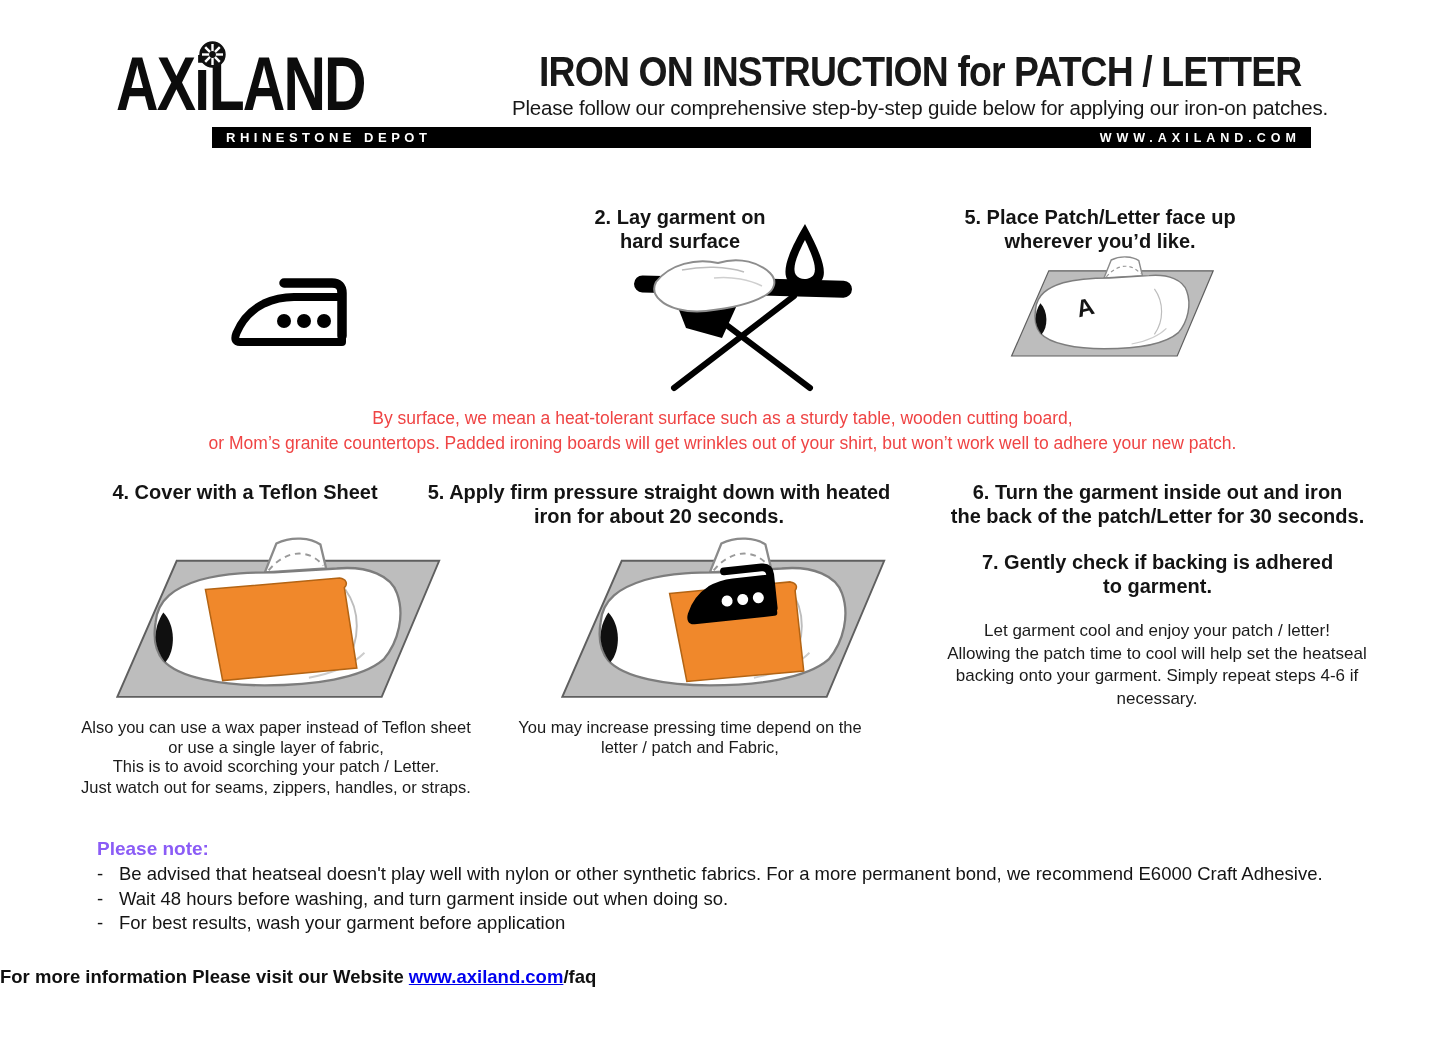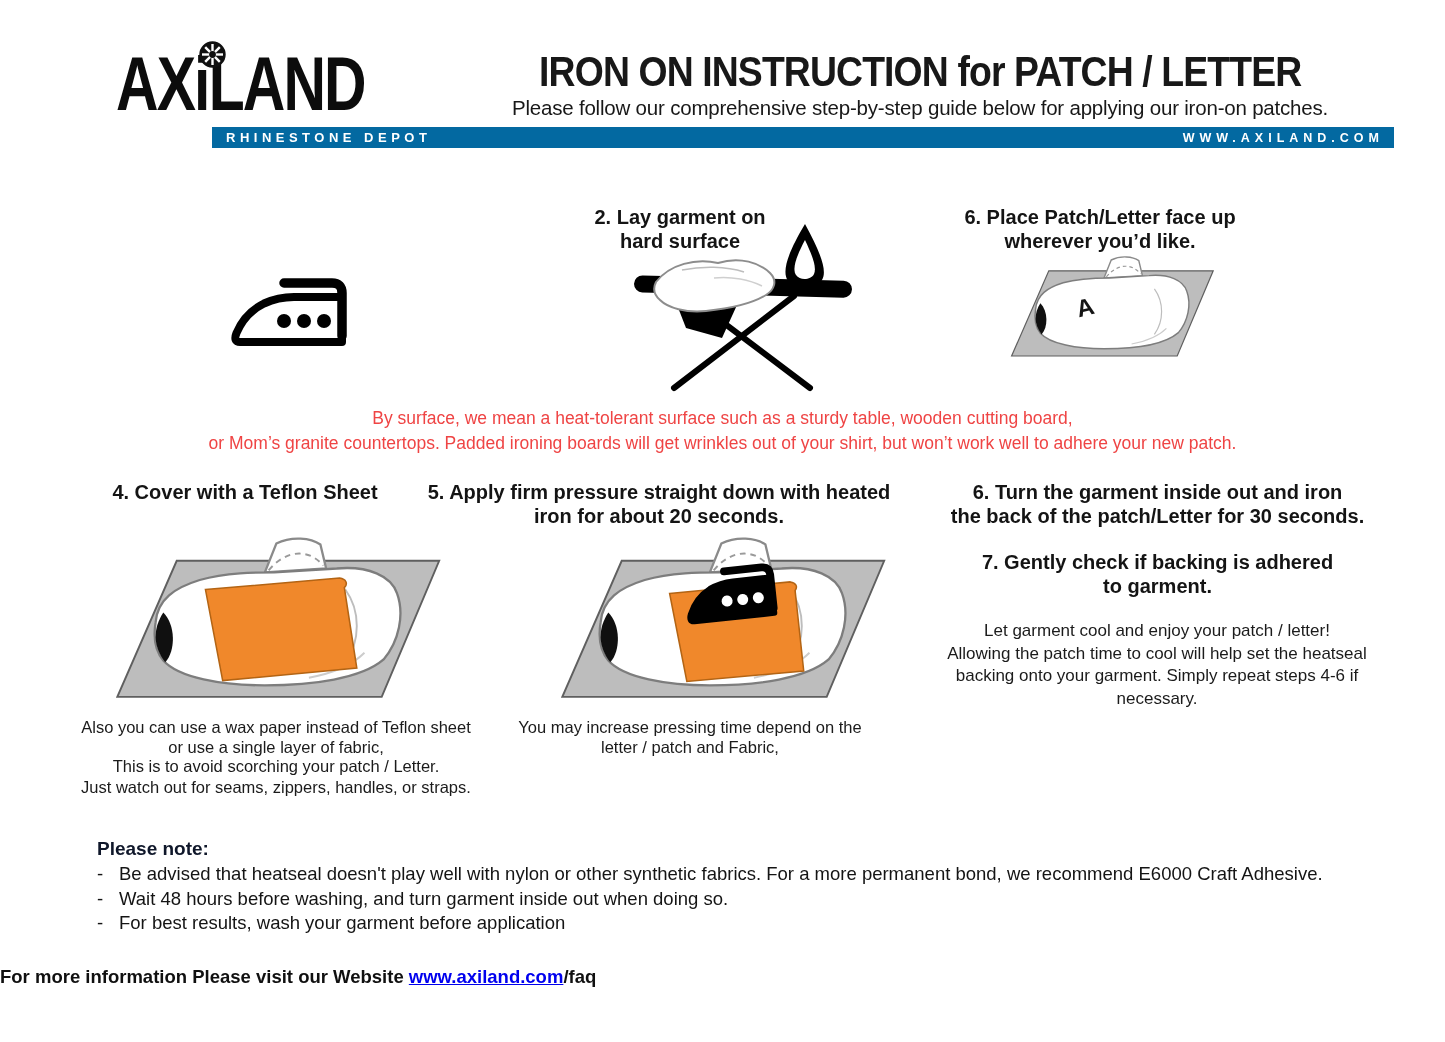--- a/index.html
+++ b/index.html
@@ -4,38 +4,38 @@
 <style>
   html,body{margin:0;padding:0;background:#fff;}
   .page{position:relative;width:1445px;height:1042px;background:#ffffff;
         font-family:"Liberation Sans",sans-serif;color:#111;overflow:hidden;}
   .abs{position:absolute;}
 
   
   .logo-name{left:116px;top:40px;font-weight:bold;font-size:64px;letter-spacing:-2px;
              color:#0c0c0c;transform:scale(0.92,1.18);transform-origin:left top;white-space:nowrap;}
   .logo-dot{left:199px;top:41px;}
-  .black-bar{left:212px;top:127px;width:1182px;height:21px;background:#0369a1;
+  .black-bar{left:212px;top:127px;width:1099px;height:21px;background:#000000;
              display:flex;justify-content:space-between;align-items:center;}
   .tagline{color:#fff;font-weight:bold;font-size:13px;letter-spacing:4.5px;padding-left:14px;white-space:nowrap;}
   .weburl{color:#fff;font-weight:bold;font-size:12.5px;letter-spacing:5px;padding-right:10px;white-space:nowrap;}
   .title-block{left:450px;top:48px;width:940px;text-align:center;}
   .main-title{display:inline-block;font-weight:bold;font-size:42px;letter-spacing:-1px;
               color:#181818;transform:scaleX(0.89);white-space:nowrap;}
   .subtitle{font-size:20.5px;color:#181818;margin-top:0px;letter-spacing:-0.2px;white-space:nowrap;}
 
   
   .step-title{font-weight:bold;font-size:20px;line-height:23.5px;text-align:center;
               white-space:pre-line;color:#141414;}
   .note{font-size:16.5px;line-height:19.5px;text-align:center;white-space:pre-line;color:#1b1b1b;}
   .midnote{font-size:17.5px;line-height:25px;text-align:center;white-space:pre-line;color:#ef4444;}
   .s7note{font-size:17px;line-height:22.5px;text-align:center;white-space:pre-line;color:#1b1b1b;}
 
   
-  .pn-heading{font-weight:bold;font-size:19px;color:#0f172a;}
+  .pn-heading{font-weight:bold;font-size:19px;color:#8b5cf6;}
   .bullets{display:flex;flex-direction:column;}
   .bullet{display:flex;font-size:18.5px;line-height:24.5px;color:#141414;}
   .bullet .dash{flex:none;width:22px;}
 
   
   .footer{left:0;top:966px;width:1210px;text-align:left;font-weight:bold;font-size:18.5px;color:#101010;}
   .footer a{color:#0000EE;text-decoration:underline;font-weight:bold;}
 
   svg{display:block;}
 </style>
@@ -91,21 +91,21 @@
         <rect x="12" y="60" width="218" height="17" rx="8.5" fill="#000"></rect>
       </g>
       <path d="M 50 74 L 120 76 L 100 120 L 64 110 Z" fill="#000"></path>
       <path d="M 34 64 C 48 46 74 40 96 45 C 118 38 138 45 148 55 C 156 63 152 72 144 77
                C 128 87 104 91 84 93 C 64 95 46 90 38 82 C 31 76 31 70 34 64 Z" fill="#fff" stroke="#8d8d8d" stroke-width="2"></path>
       <path d="M 60 52 C 80 48 104 48 122 54" stroke="#bdbdbd" stroke-width="1.6" fill="none"></path>
       <path d="M 92 60 C 110 58 128 62 140 68" stroke="#cfcfcf" stroke-width="1.4" fill="none"></path>
     </svg>
   </div>
 
-  <div class="abs step-title" style="left:940px;top:206px;width:320px;">6. Place Patch/Letter face up
+  <div class="abs step-title" style="left:940px;top:206px;width:320px;">5. Place Patch/Letter face up
 wherever you’d like.</div>
   <div class="abs" style="left:1008px;top:254px;">
     <svg width="216" height="114" viewBox="0 0 360 190">
       <polygon points="68,28 342,28 282,170 6,170" fill="#bdbdbd" stroke="#5f5f5f" stroke-width="2"></polygon>
       <path d="M 160 40 L 172 10 C 188 2 208 4 218 11 L 224 36 Z" fill="#fff" stroke="#8a8a8a" stroke-width="2.4"></path>
       <path d="M 164 38 C 182 16 206 15 221 33" stroke="#9a9a9a" stroke-width="2" fill="none" stroke-dasharray="6 5"></path>
       <path d="M 46 92 C 48 68 66 56 92 48 C 120 40 150 40 170 40 L 235 36 C 268 33 292 44 298 62
                C 306 84 300 112 284 131 C 261 151 210 158 160 158 C 115 158 70 150 54 132
                C 44 120 44 104 46 92 Z" fill="#fff" stroke="#7d7d7d" stroke-width="2.4"></path>
       <path d="M 54 82 C 43 99 43 117 56 134 C 67 122 67 95 54 82 Z" fill="#101010"></path>

